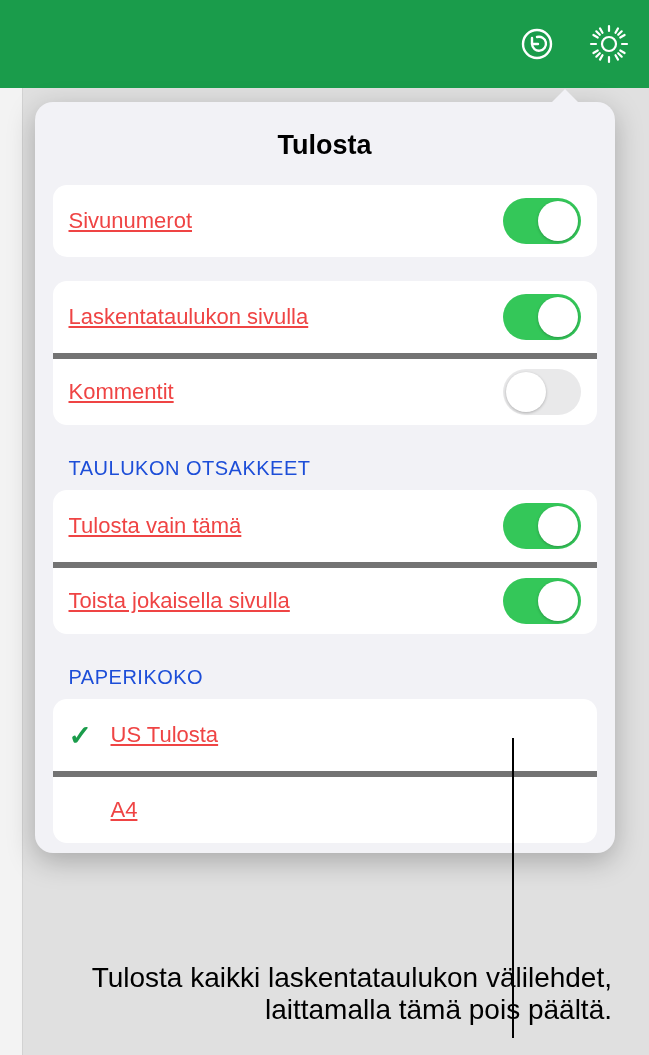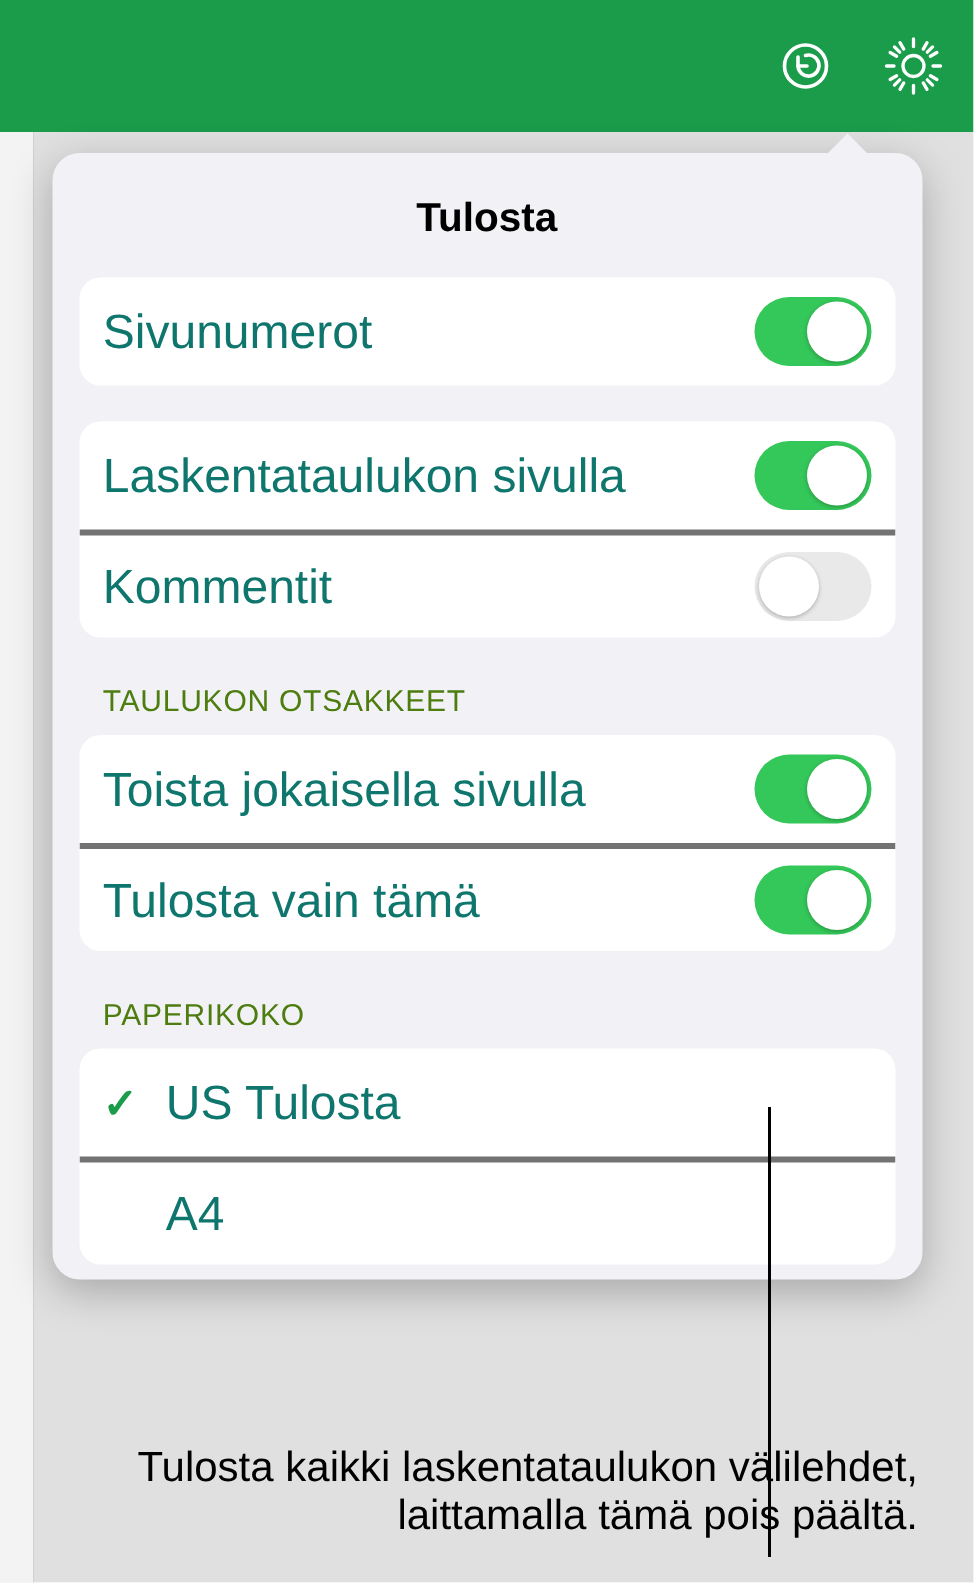--- a/index.html
+++ b/index.html
@@ -67,39 +67,40 @@
 
   .group {
     background: #fff;
     border-radius: 14px;
     overflow: hidden;
   }
   .group + .section-label { margin-top: 32px; }
   .group + .group-gap { height: 24px; }
   .section-label {
     font-size: 20px;
-    color: #4d7c0f;
+    color: #1d4ed8;
     letter-spacing: 0.5px;
     padding: 0 16px 10px 16px;
     text-transform: uppercase;
   }
 
   .row {
     display: flex;
     align-items: center;
     min-height: 72px;
     padding: 0 16px;
   }
   .row + .row {
-    border-top: 4px solid #737373;
+    border-top: 6px solid #737373;
   }
   .row-label {
     flex: 1;
-    font-size: 32px;
-    color: #0f766e;
+    font-size: 22px;
+    color: #ef4444;
+    text-decoration: underline;
   }
 
   .toggle {
     width: 78px; height: 46px;
     border-radius: 23px;
     position: relative;
     transition: background .15s;
   }
   .toggle.on { background: #34c759; }
   .toggle.off { background: #e9e9ea; }
@@ -208,27 +209,27 @@
         <div class="row-label">Kommentit</div>
         <div class="toggle off">
             <div class="toggle-knob"></div>
           </div>
       </div>
     </div>
 
     <div class="section-label">TAULUKON OTSAKKEET</div>
     <div class="group">
       <div class="row">
+        <div class="row-label">Tulosta vain tämä</div>
+        <div class="toggle on">
+            <div class="toggle-knob"></div>
+          </div>
+      </div>
+      <div class="row">
         <div class="row-label">Toista jokaisella sivulla</div>
-        <div class="toggle on">
-            <div class="toggle-knob"></div>
-          </div>
-      </div>
-      <div class="row">
-        <div class="row-label">Tulosta vain tämä</div>
         <div class="toggle on">
             <div class="toggle-knob"></div>
           </div>
       </div>
     </div>
 
     <div class="section-label">PAPERIKOKO</div>
     <div class="group">
       <div class="row">
         <div class="check-cell">✓</div>

